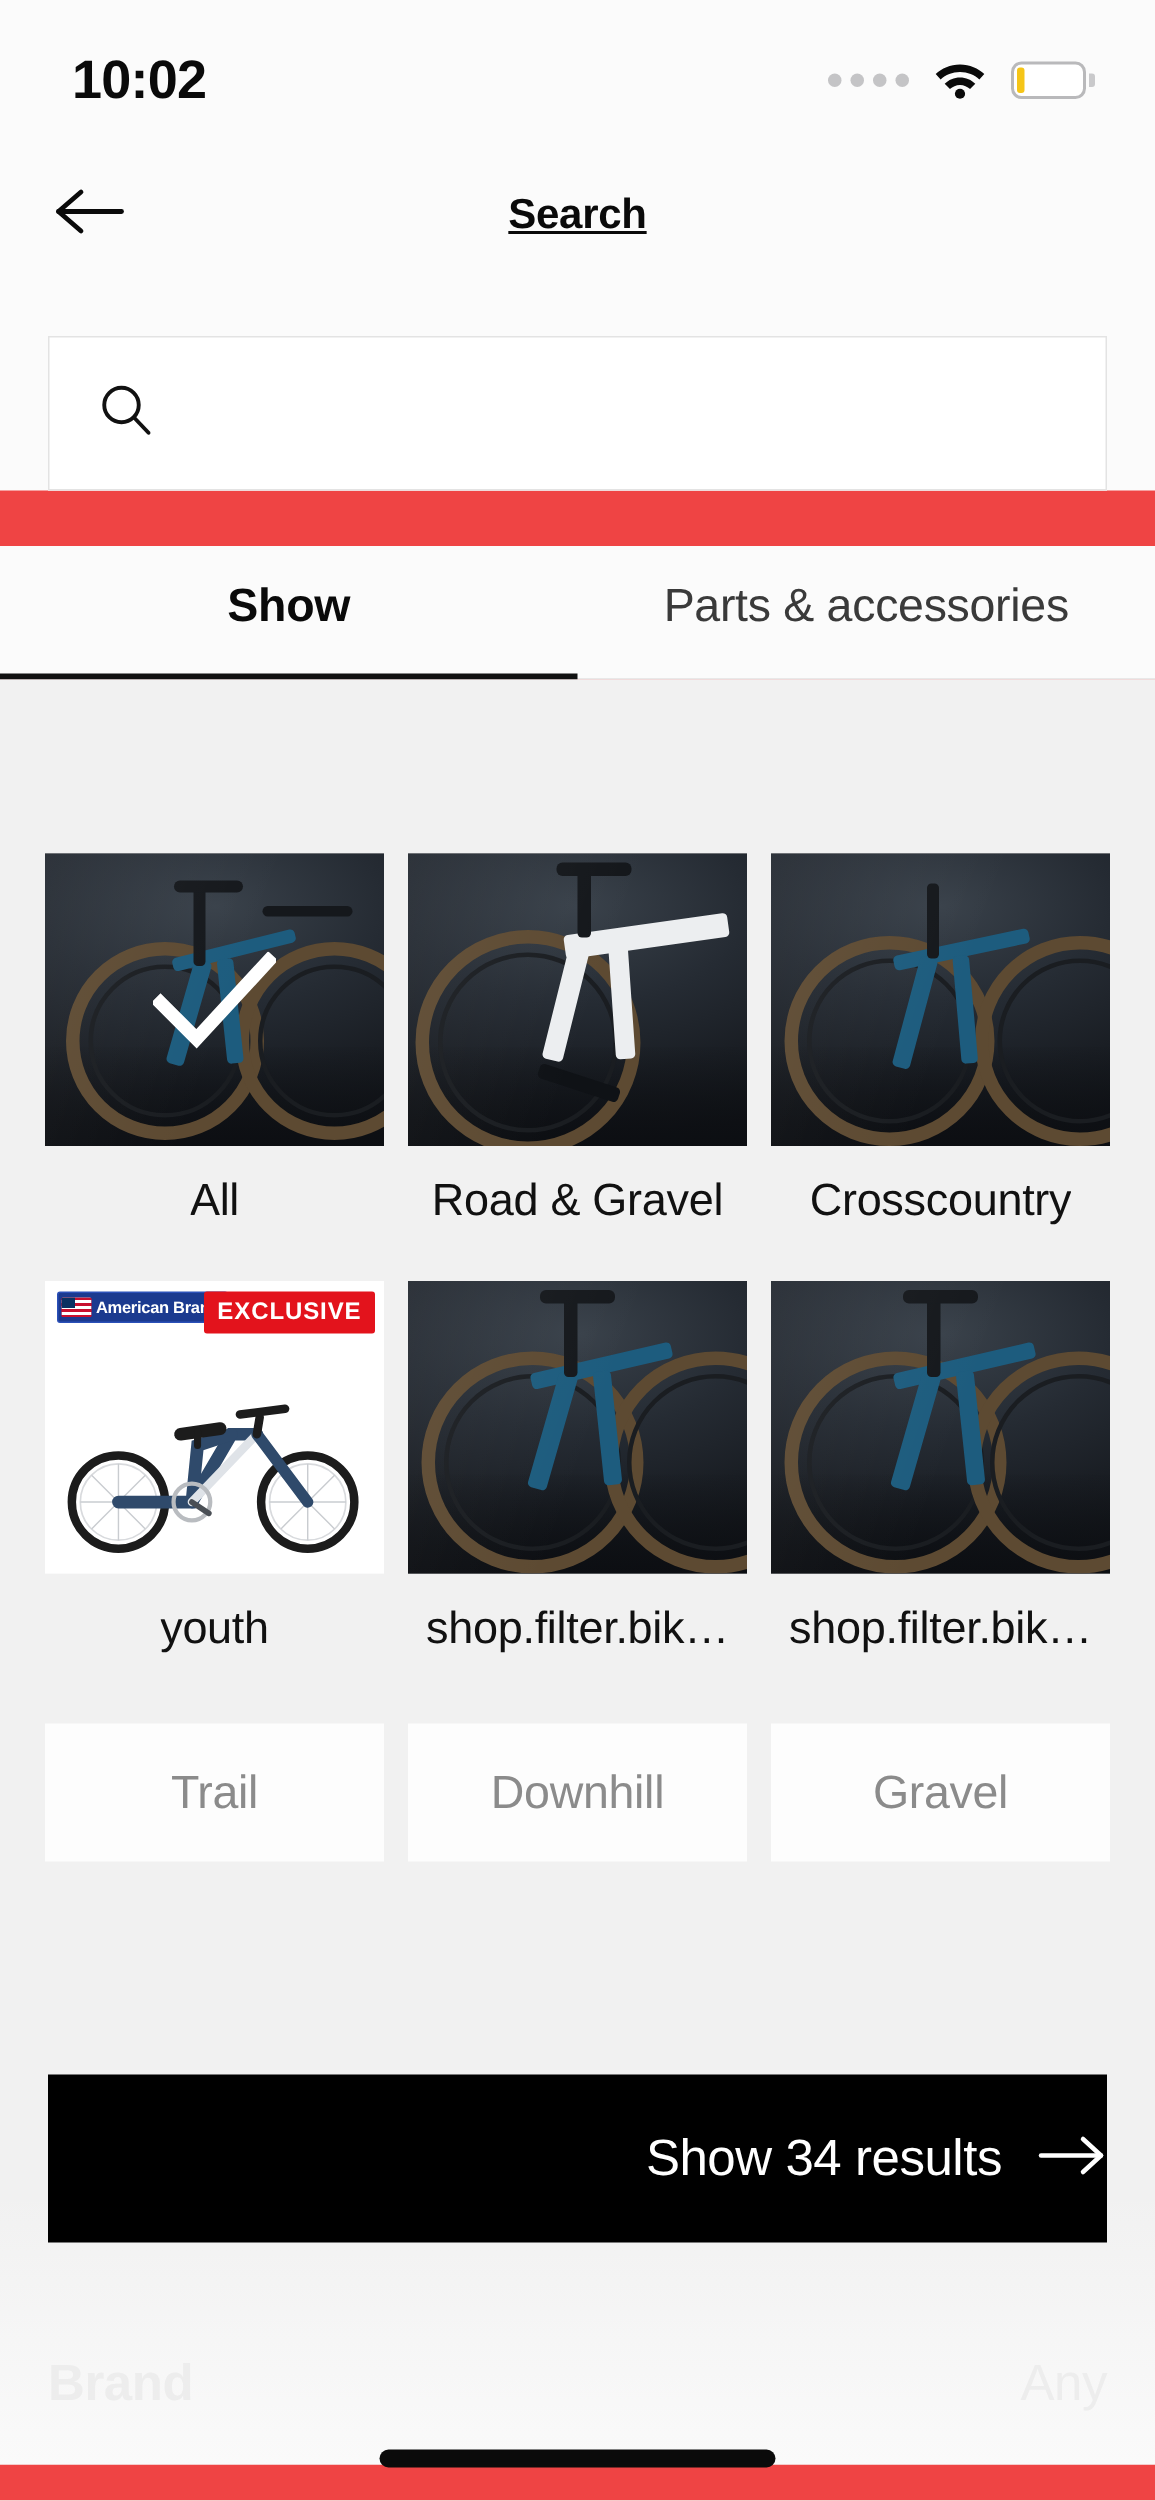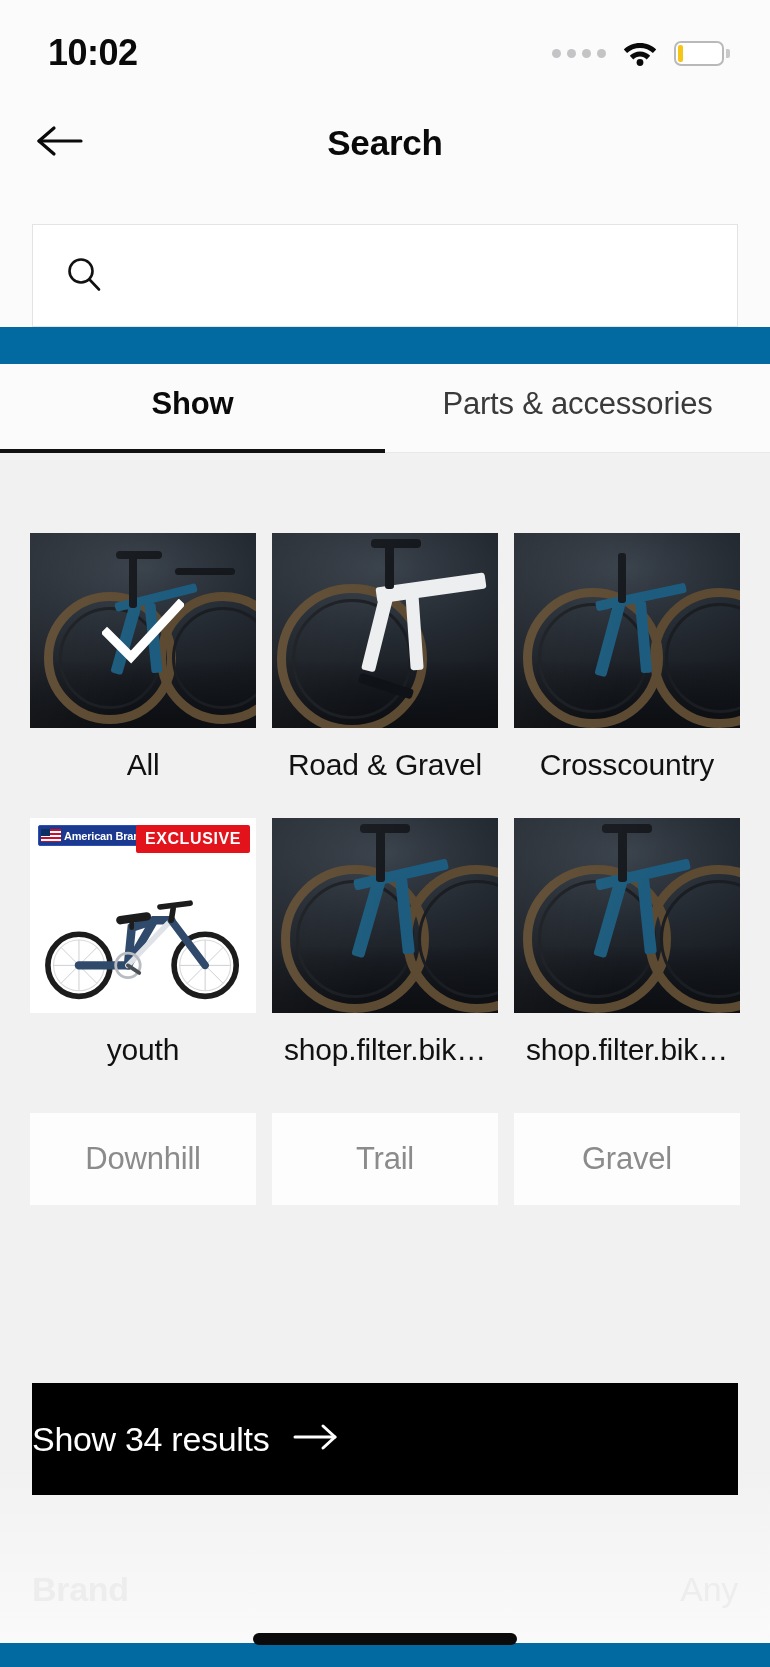--- a/index.html
+++ b/index.html
@@ -3,21 +3,21 @@
 <meta charset="utf-8">
 <style>
   * { margin:0; padding:0; box-sizing:border-box; }
   html,body { width:770px; height:1667px; }
   body {
     font-family:"Liberation Sans", sans-serif;
     background:#ffffff;
     -webkit-font-smoothing:antialiased;
     overflow:hidden;
   }
-  .phone { position:relative; width:770px; height:1667px; background:#0369a1; overflow:hidden; }
+  .phone { position:relative; width:770px; height:1667px; background:#ef4444; overflow:hidden; }
 
   
   .statusbar {
     position:relative; height:100px; background:#fbfbfb;
     display:flex; align-items:center; justify-content:space-between;
     padding:0 46px 0 48px;
   }
   .status-time { font-size:36px; font-weight:700; color:#0a0a0a; letter-spacing:-0.5px; margin-top:6px; }
   .status-right { display:flex; align-items:center; gap:16px; margin-top:6px; }
   .sig-dots { display:flex; gap:6px; align-items:center; }
@@ -26,41 +26,41 @@
   .wifi svg { display:block; }
   .battery { position:relative; width:50px; height:25px; }
   .batt-body { position:absolute; inset:0; border:2px solid #b9b9bb; border-radius:7px; background:#fff; }
   .batt-fill { position:absolute; left:4px; top:4px; bottom:4px; width:5px; background:#f5c518; border-radius:2px; }
   .batt-cap { position:absolute; right:-6px; top:8px; width:4px; height:9px; background:#c9c9cb; border-radius:0 2px 2px 0; }
 
   
   .navbar { position:relative; height:86px; display:flex; align-items:center; background:#fbfbfb; }
   .back-btn { position:absolute; left:32px; top:50%; transform:translateY(-50%); width:56px; height:56px;
               display:flex; align-items:center; justify-content:center; cursor:pointer; }
-  .nav-title { width:100%; text-align:center; font-size:35px; font-weight:700; color:#0a0a0a; letter-spacing:-0.2px; }
+  .nav-title { width:100%; text-align:center; font-size:28px; font-weight:700; color:#0a0a0a; letter-spacing:-0.2px;text-decoration:underline; }
 
   
   .search-wrap { background:#fbfbfb; padding:38px 32px 0 32px; }
   .search-box {
     height:103px; border:1px solid #e3e3e3; background:#ffffff;
     display:flex; align-items:center; padding:0 32px; gap:26px;
   }
   .search-ph { font-size:31px; color:#6f6f6f; letter-spacing:-0.2px; }
 
   
   .tabs { background:#fbfbfb; display:flex; margin-top:37px; border-bottom:1px solid #e8e8e8; position:relative; }
   .tab { flex:1; text-align:center; padding:22px 0 30px; font-size:31px; color:#3a3a3a; cursor:pointer; letter-spacing:-0.2px; }
   .tab.active { font-weight:700; color:#0a0a0a; }
   .tab-underline { position:absolute; bottom:-1px; left:0; width:50%; height:4px; background:#111; }
 
   
   .panel { background:#f1f1f1; padding:48px 0 0 0; height:1190px; position:relative; }
   .section-title { font-size:36px; font-weight:700; color:#0d0d0d; padding:0 32px; letter-spacing:-0.4px; }
 
-  .grid { display:grid; grid-template-columns:repeat(3, 1fr); gap:0 16px; padding:0 30px; margin-top:32px; }
+  .grid { display:grid; grid-template-columns:repeat(3, 1fr); gap:0 16px; padding:0 30px; margin-top:68px; }
   .cell { display:flex; flex-direction:column; align-items:center; cursor:pointer; }
   .thumb { width:100%; height:195px; position:relative; overflow:hidden; background:#1d2126; }
   .cell-label { margin-top:20px; font-size:30px; color:#111; letter-spacing:-0.2px;
                 white-space:nowrap; overflow:hidden; text-overflow:ellipsis; max-width:100%; text-align:center; }
 
   
   .photo-dark { position:absolute; inset:0;
     background:
       radial-gradient(ellipse 120% 80% at 50% 18%, #39414a 0%, #252b33 42%, #1a1e24 72%, #121519 100%);
   }
@@ -101,21 +101,21 @@
   .chips2 { display:grid; grid-template-columns:repeat(2,1fr); gap:16px; padding:0 30px; margin-top:16px; }
   .chips2 .chip { color:#bdbdbd; background:#f7f7f7; }
 
   .fade-mask { position:absolute; left:0; right:0; bottom:0; height:180px; pointer-events:none;
     background:linear-gradient(180deg, rgba(241,241,241,0) 0%, rgba(247,247,247,0.85) 55%, rgba(250,250,250,1) 100%); }
 
   
   .cta-zone { position:absolute; left:0; right:0; bottom:0; height:290px; background:transparent; }
   .cta {
     position:absolute; left:32px; right:32px; top:6px; height:112px; background:#000;
-    display:flex; align-items:center; justify-content:flex-start; gap:24px; cursor:pointer;
+    display:flex; align-items:center; justify-content:flex-end; gap:24px; cursor:pointer;
   }
   .cta-label { color:#fff; font-size:34px; letter-spacing:-0.3px; }
 
   .ghost-row { position:absolute; left:0; right:0; bottom:58px; display:flex;
                justify-content:space-between; padding:0 32px; pointer-events:none; }
   .ghost-text { font-size:34px; font-weight:700; color:#ededed; letter-spacing:-0.3px; }
   .ghost-any { font-weight:400; color:#ededed; }
 
   .home-indicator { position:absolute; left:50%; transform:translateX(-50%); bottom:22px;
                     width:264px; height:12px; background:#0b0b0b; border-radius:8px; }
@@ -316,22 +316,22 @@
             <div class="frame-bar" style="left:46%;top:6%;width:9px;height:52px;background:#15181c;"></div>
             <div class="frame-bar" style="left:39%;top:3%;width:50px;height:9px;background:#15181c;border-radius:4px;"></div>
             <div class="hilite"></div>
           </div>
         </div>
         <div class="cell-label">shop.filter.bik…</div>
       </div>
     </div>
 
     <div class="chips">
+      <div class="chip">Trail</div>
       <div class="chip">Downhill</div>
-      <div class="chip">Trail</div>
       <div class="chip">Gravel</div>
     </div>
     <div class="chips2">
     </div>
 
     <div class="fade-mask"></div>
   </div>
 
   <div class="cta-zone">
     <div class="ghost-row">

